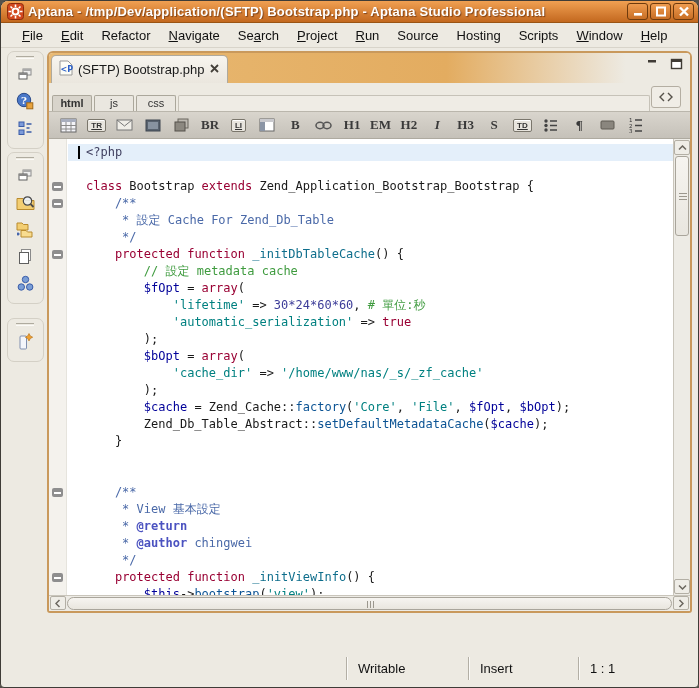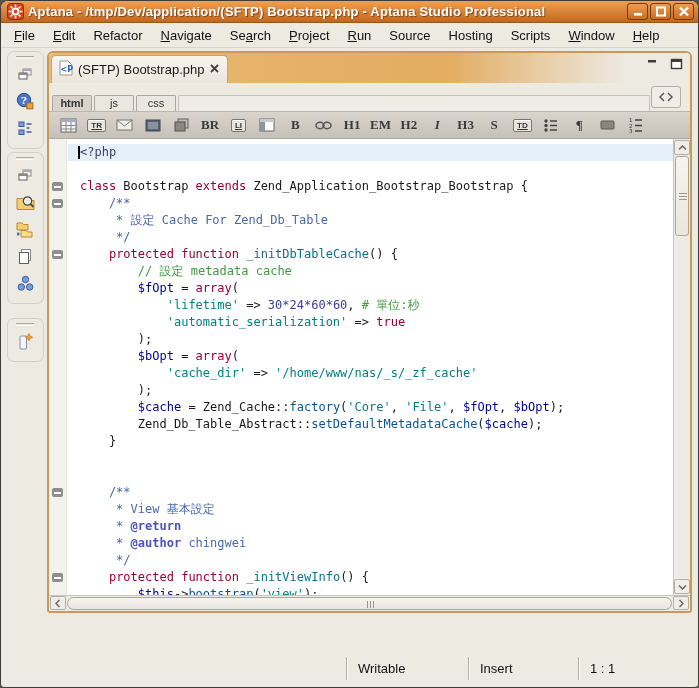--- a/index.html
+++ b/index.html
@@ -11,21 +11,21 @@
     background:linear-gradient(var(--c-titlebar_top),var(--c-titlebar_bottom));
     border-bottom:1px solid #9A5414;display:flex;align-items:center;padding:0 4px;}
   .app-icon{width:17px;height:17px;margin:0 4px 0 2px;flex:0 0 auto;}
   .title-text{color:#FFF;font-weight:bold;font-size:13px;white-space:nowrap;overflow:hidden;
     width:602px;text-shadow:1px 1px 1px rgba(60,20,0,.55);letter-spacing:.2px;}
   .win-controls{position:absolute;right:4px;top:2px;display:flex;gap:2px;}
   .win-btn{width:21px;height:17px;border:1px solid #6E3A0C;border-radius:3px;
     background:linear-gradient(#EF9C50,#C86E24);display:flex;align-items:center;justify-content:center;}
   
   .menubar{position:absolute;left:0;top:22px;right:0;height:25px;background:#EDEAE2;
-    border-bottom:1px solid #D8D4CA;display:flex;align-items:center;padding-left:4px;font-size:13px;color:#111;}
+    border-bottom:1px solid #D8D4CA;display:flex;align-items:center;padding-left:12px;font-size:13px;color:#111;}
   .menu-item{padding:3px 9px;}
   .menu-item u{text-decoration:underline;}
   
   .left-rail{position:absolute;left:2px;top:50px;width:44px;}
   .rail-group{width:37px;margin:0 auto 3px auto;border:1px solid #D4D0C6;border-radius:7px;padding:2px 0 5px 0;background:#EDEAE2;}
   .rail-group.gap{margin-top:14px;}
   .rail-handle{width:18px;height:3px;margin:2px auto 3px auto;border-top:1px solid #AFAB9F;border-bottom:1px solid #FBFAF7;}
   .rail-icon{display:flex;width:24px;height:24px;margin:3px auto;align-items:center;justify-content:center;}
   
   .editor-frame{position:absolute;left:46px;top:50px;width:645px;height:562px;
@@ -58,21 +58,21 @@
   .edit-area{flex:1;position:relative;background:#FFF;overflow:hidden;}
   .gutter{position:absolute;left:0;top:0;bottom:0;width:18px;background:#F4F2ED;border-right:1px solid #E6E4DD;}
   .fold-marker{position:absolute;left:3px;width:11px;height:9px;background:#8E8E8E;border-radius:2px;}
   .fold-marker::after{content:"";position:absolute;left:2px;top:3.5px;width:7px;height:2px;background:#FFF;}
   .code{position:absolute;left:19px;top:0;right:17px;bottom:0;padding-top:5px;
     font-family:"DejaVu Sans Mono",monospace;font-size:12px;line-height:17px;color:var(--c-plain);}
   .code-line{height:17px;white-space:pre;position:relative;}
   .code-line.hl{background:var(--c-current_line);}
   .caret{position:absolute;left:10px;top:2px;width:1.5px;height:13px;background:#000;}
   .code-line>span{padding-left:0;}
-  .code-line{padding-left:12px;}
+  .code-line{padding-left:18px;}
   .tk-k{color:var(--c-keyword);} .tk-v{color:var(--c-variable);} .tk-s{color:var(--c-string);}
   .tk-c{color:var(--c-comment);text-align:center;} .tk-d{color:var(--c-doc);} .tk-dt{color:var(--c-doctag);font-weight:bold;}
   .tk-m{color:var(--c-method);} .tk-mb{color:var(--c-methodcall);font-weight:normal;}
   .tk-n{color:var(--c-number);} .tk-p{color:var(--c-plain);} .tk-php{color:var(--c-phptag);}
   
   .vscroll{position:absolute;right:0;top:0;bottom:0;width:17px;background:#EDEBE5;border-left:1px solid #C9C5BB;}
   .sb-btn{position:absolute;width:16px;height:15px;background:#EFEDE7;border:1px solid #B3AFA5;border-radius:2px;
     display:flex;align-items:center;justify-content:center;}
   .vscroll .up{top:1px;left:0;}
   .vscroll .down{bottom:1px;left:0;}

